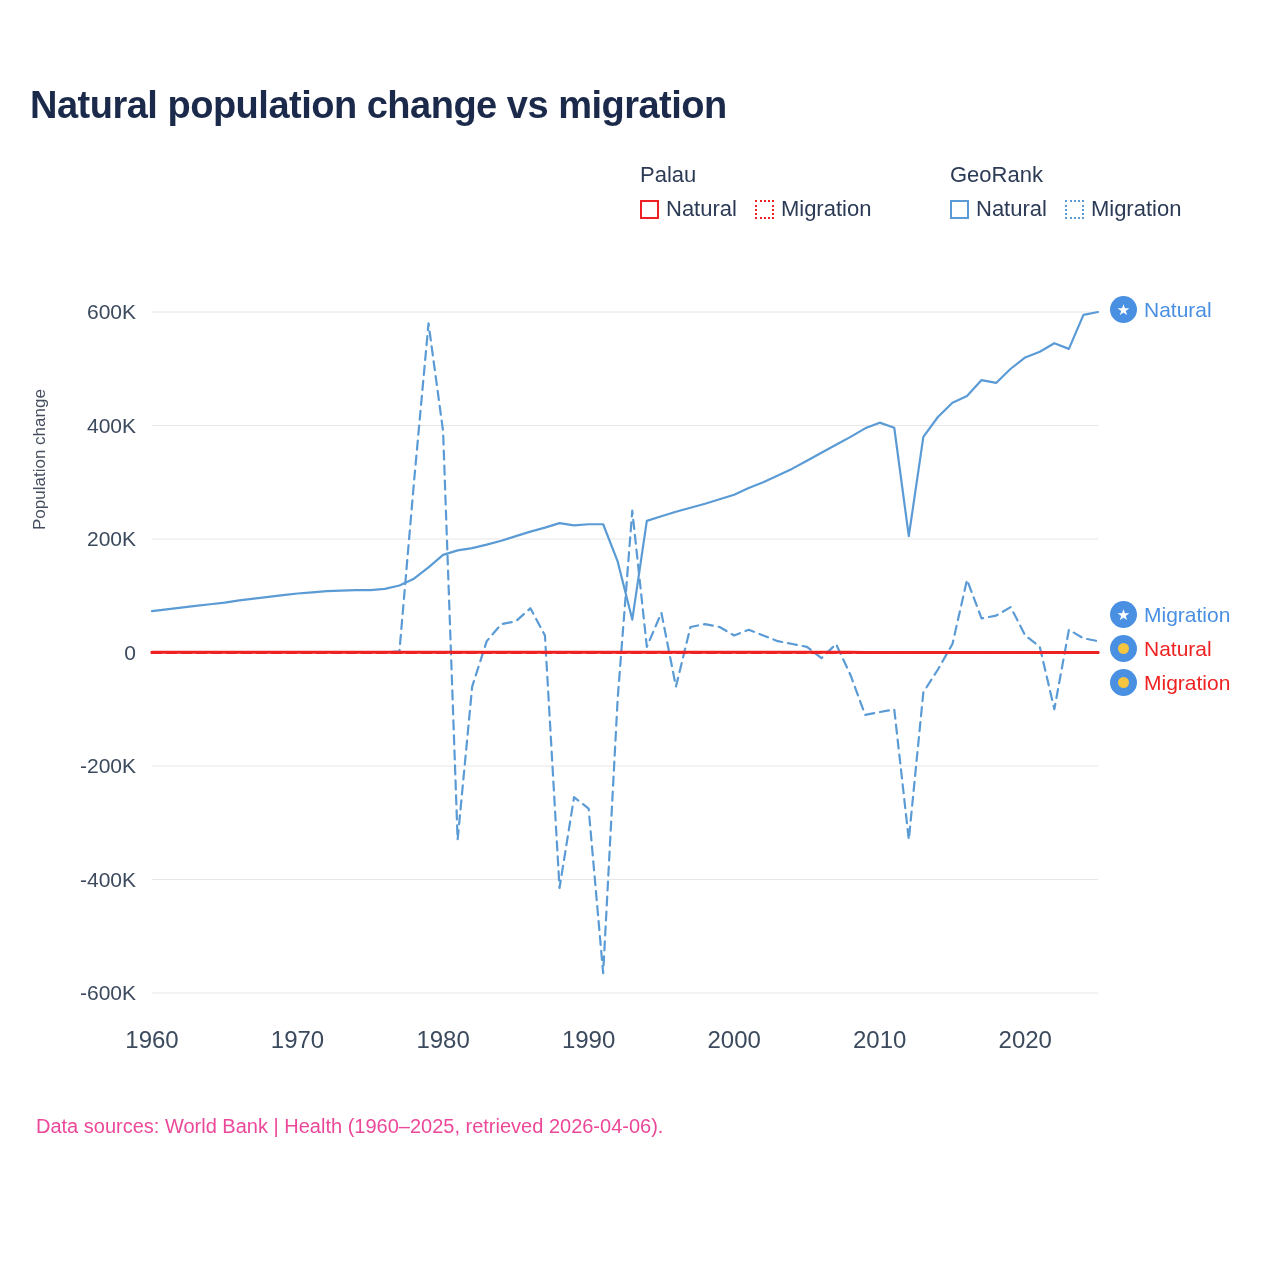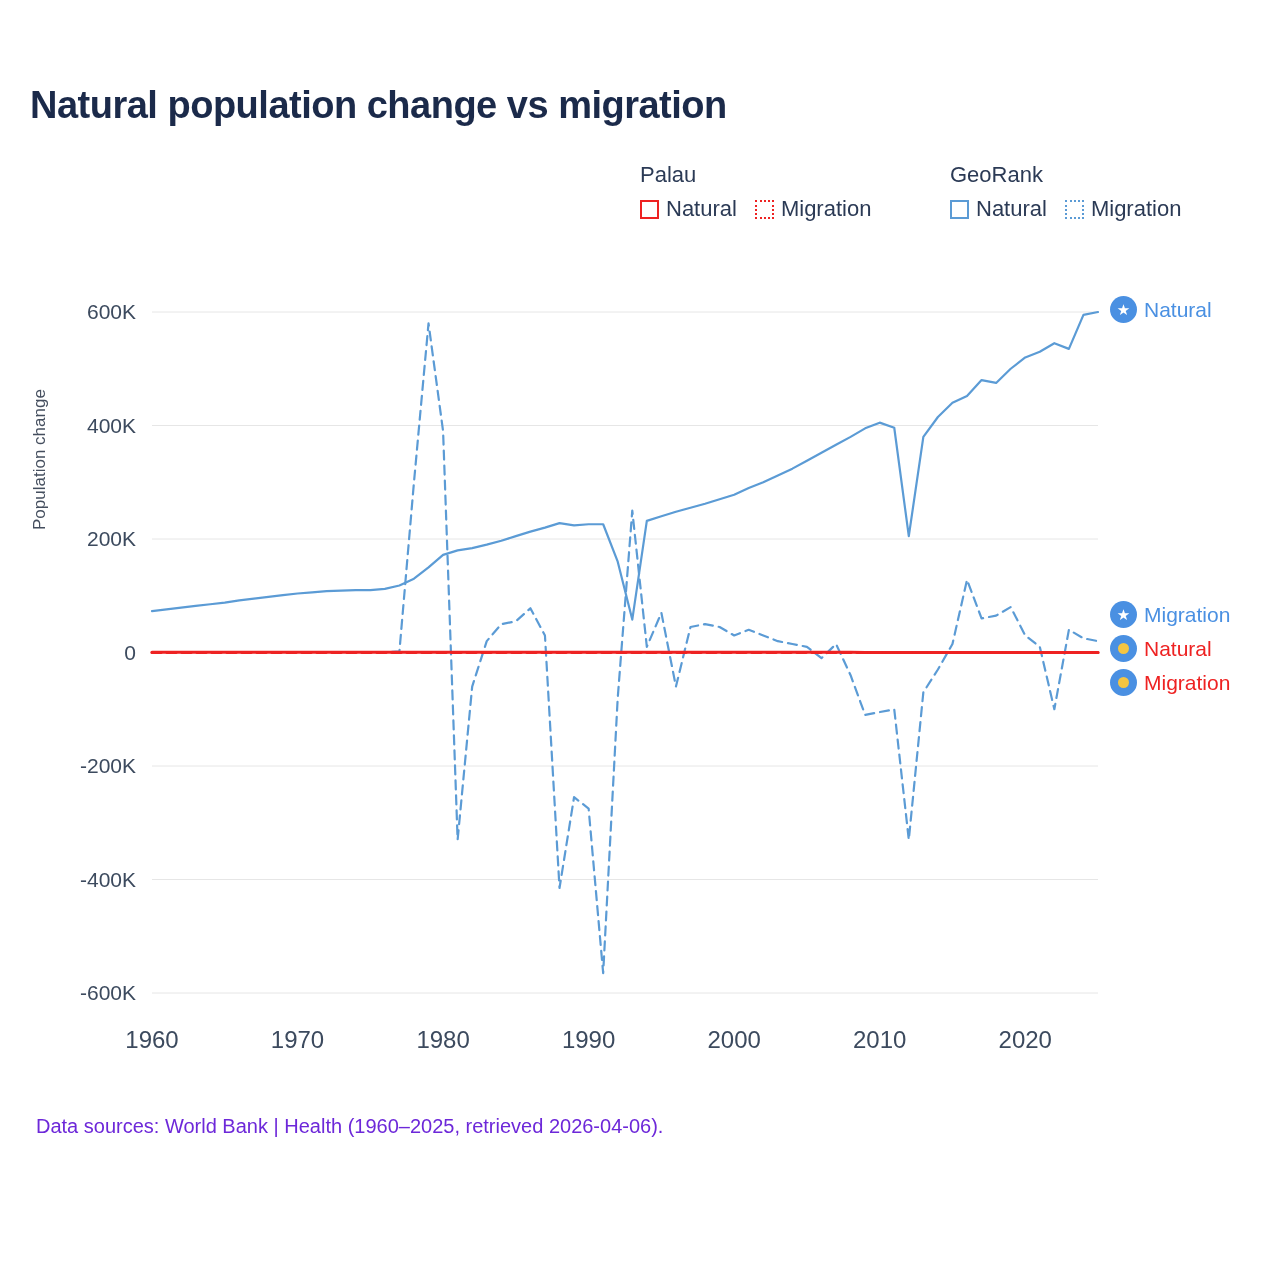--- a/index.html
+++ b/index.html
@@ -84,21 +84,21 @@
     transform-origin: left top;
     font-size: 17px;
     color: #444e5e;
     white-space: nowrap;
   }
   .source {
     position: absolute;
     left: 36px;
     top: 1108px;
     font-size: 20px;
-    color: #6d28d9;
+    color: #ec4899;
     line-height: 37px;
   }
   .source div { white-space: nowrap; }
 
   
   .end-label {
     position: absolute;
     display: flex;
     align-items: center;
     gap: 7px;

